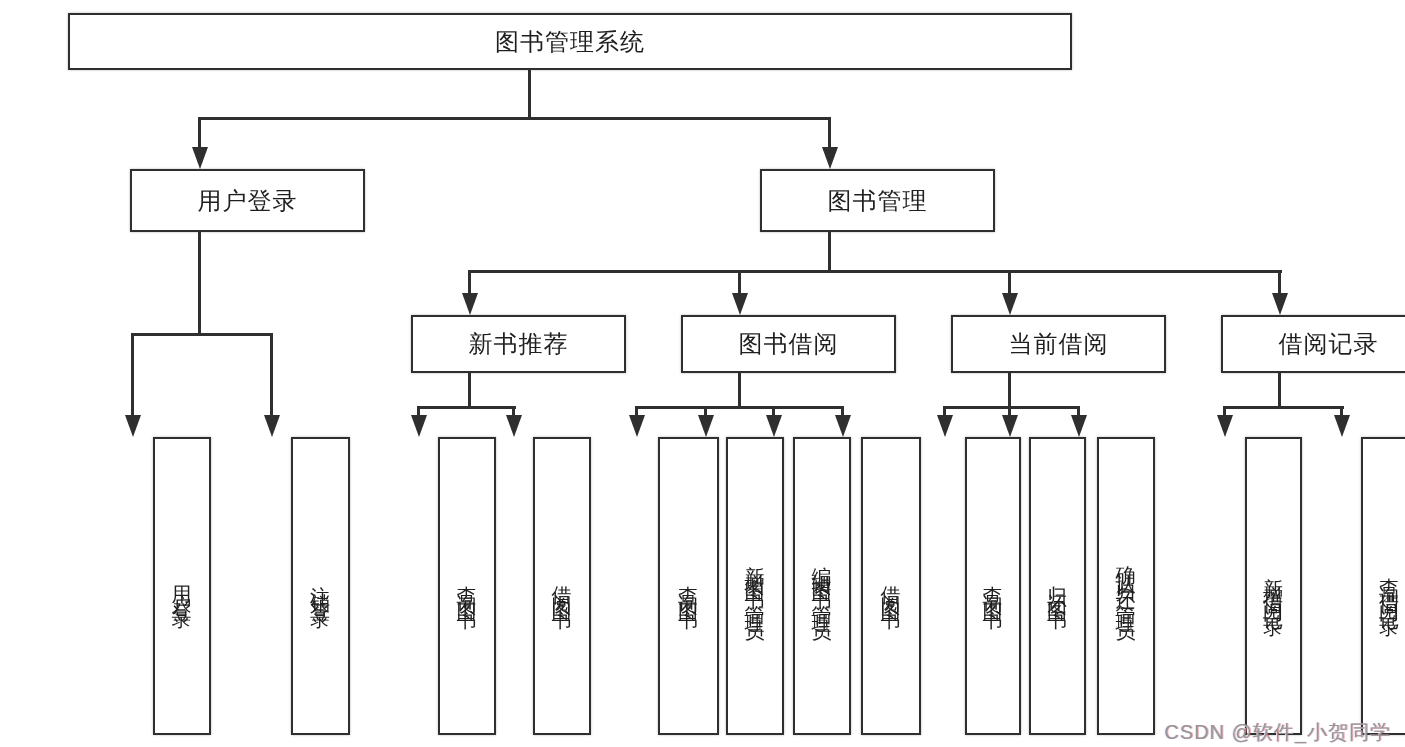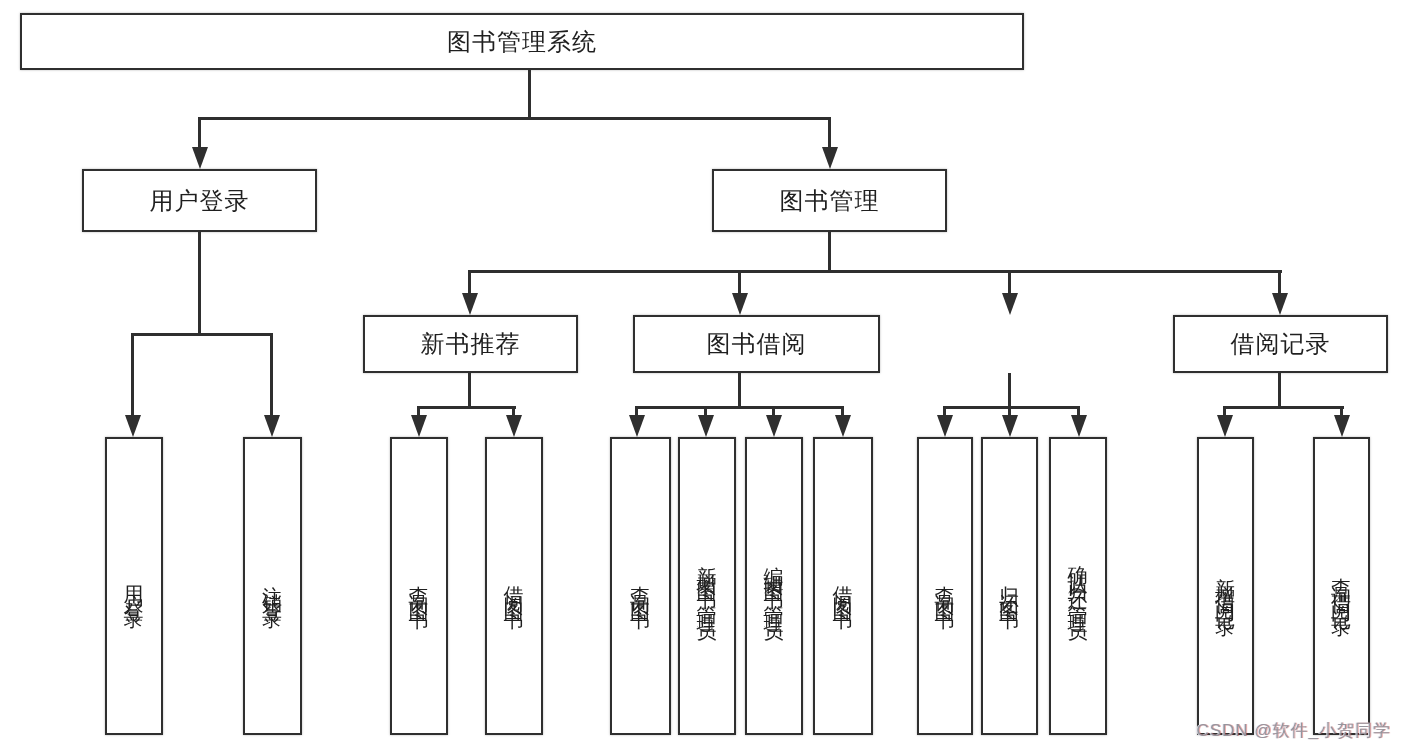--- a/index.html
+++ b/index.html
@@ -16,20 +16,21 @@
     font-family:"Liberation Sans","DejaVu Sans",sans-serif;
     overflow:hidden;
   }
   .box{
     position:absolute;
     box-sizing:border-box;
     background:#fff;
     border:2.5px solid var(--line);
     display:flex;align-items:center;justify-content:center;
     box-shadow:0 0 2px rgba(120,120,120,.55);
+    margin-left:48px;
   }
   .h-label{
     font-size:24px;color:var(--text);letter-spacing:1px;white-space:nowrap;
   }
   .v-label{
     writing-mode:vertical-rl;
     text-orientation:mixed;
     font-size:20px;color:var(--text);
     letter-spacing:8px;line-height:1.0;
     white-space:nowrap;
@@ -38,21 +39,21 @@
   .hline{position:absolute;height:3px;background:var(--line);}
   .arrow{
     position:absolute;width:0;height:0;
     border-left:8px solid transparent;
     border-right:8px solid transparent;
     border-top:22px solid var(--line);
   }
   .watermark{
     position:absolute;
     top:719px;right:14px;
-    font-size:17px;color:var(--wm);
+    font-size:20px;color:var(--wm);
     letter-spacing:1px;white-space:nowrap;
     text-shadow:1px 0 0 rgba(214,80,80,.45), -1px 0 0 rgba(235,235,245,.9);
     z-index:5;
   }
 </style>
 </head>
 <body>
 
 <div id="canvas">
 
@@ -63,22 +64,25 @@
   <div class="box" style="left:82px;top:169px;width:235px;height:63px;">
     <span class="h-label">用户登录</span>
   </div>
   <div class="box" style="left:363px;top:315px;width:215px;height:58px;">
     <span class="h-label">新书推荐</span>
   </div>
 
   <div class="box" style="left:712px;top:169px;width:235px;height:63px;">
     <span class="h-label">图书管理</span>
   </div>
-  <div class="box" style="left:633px;top:315px;width:247px;height:58px;">
+  <div class="box" style="left:633px;top:315px;width:215px;height:58px;">
     <span class="h-label">图书借阅</span>
+  </div>
+  <div class="box" style="left:903px;top:315px;width:215px;height:58px;">
+    <span class="h-label">当前借阅</span>
   </div>
   <div class="box" style="left:1173px;top:315px;width:215px;height:58px;">
     <span class="h-label">借阅记录</span>
   </div>
 
   <div class="box" style="left:105px;top:437px;width:58px;height:298px;">
     <span class="v-label">用户登录</span>
   </div>
   <div class="box" style="left:243px;top:437px;width:59px;height:298px;">
     <span class="v-label">注销登录</span>

